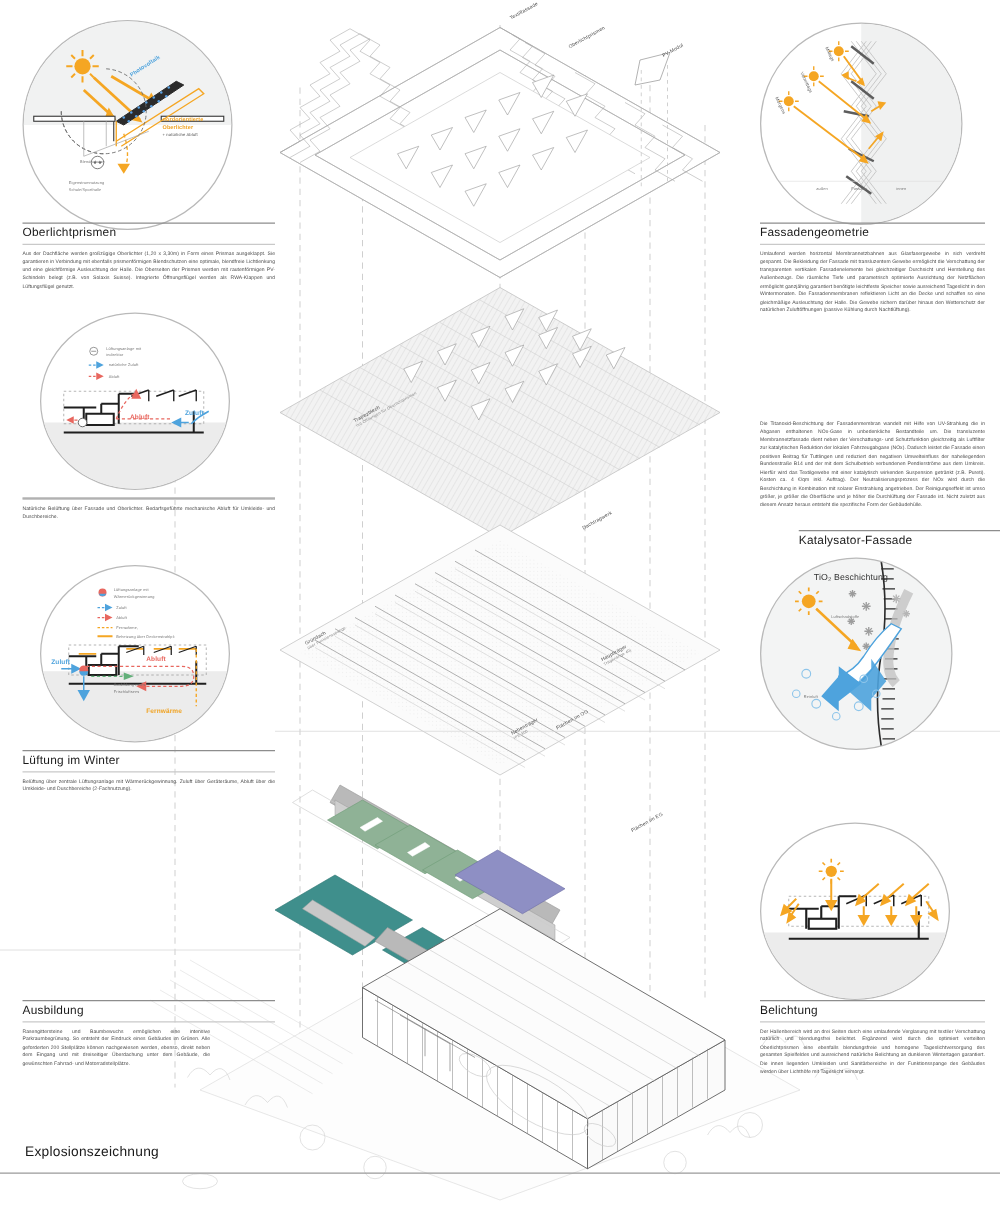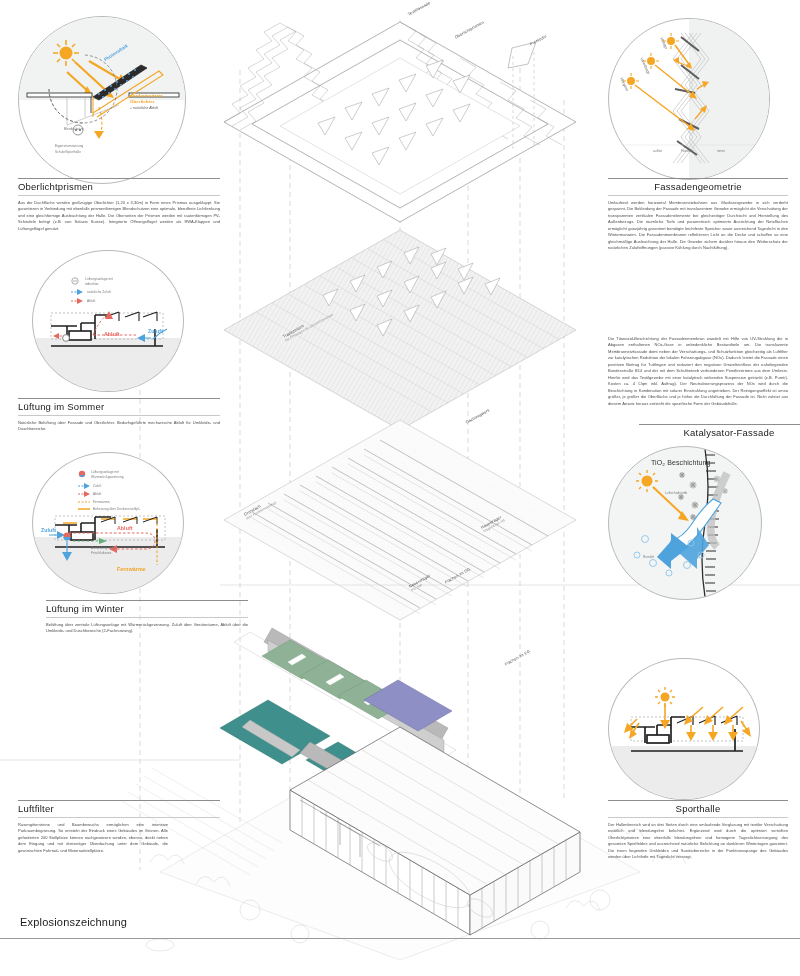--- a/index.html
+++ b/index.html
@@ -10,21 +10,21 @@
   
   .circ{position:absolute;border-radius:50%;border:1px solid #b9b9b9;overflow:hidden;background:#fff;}
   .circ .ground{position:absolute;left:0;right:0;bottom:0;background:#eceded;}
   .circ .topfill{position:absolute;left:0;right:0;top:0;background:#f0f1f1;}
 
   
   .sec{position:absolute;}
   .sec .rule{height:1px;background:#8d8d8d;width:100%;}
   .sec h2{margin:0;padding:2px 0 3px 0;font-size:9.5px;font-weight:400;letter-spacing:.2px;color:#1a1a1a;}
   .sec .rule2{height:1px;background:#c9c9c9;width:100%;}
-  .sec.right h2{text-align:center;}
+  .sec.right h2{text-align:left;}
   .sec p{margin:4px 0 0 0;font-size:4.0px;line-height:1.62;text-align:justify;color:#4a4a4a;
          letter-spacing:.05px;}
   .sec.right p{text-align:justify;}
 
   .bigtitle{position:absolute;font-size:11px;color:#1a1a1a;letter-spacing:.2px;}
 
   
   .lbl{position:absolute;font-size:3.6px;color:#555;white-space:nowrap;letter-spacing:.1px;}
   .lbl.sub{font-size:3.1px;color:#777;}
   .lbl.blue{color:#4ea3dd;}
@@ -825,35 +825,34 @@
 
   <div class="sec" style="left:18px;top:178px;width:202px;">
     <div class="rule"></div>
     <h2>Oberlichtprismen</h2>
     <div class="rule2"></div>
     <p>Aus der Dachfläche werden großzügige Oberlichter (1,20 x 3,30m) in Form eines Prismas ausgeklappt. Sie garantieren in Verbindung mit ebenfalls prismenförmigen Blendschutzen eine optimale, blendfreie Lichtlenkung und eine gleichförmige Ausleuchtung der Halle. Die Oberseiten der Prismen werden mit rautenförmigen PV-Schindeln belegt (z.B. von Solaxis Suisse). Integrierte Öffnungsflügel werden als RWA-Klappen und Lüftungsflügel genutzt.</p>
   </div>
 
   <div class="sec" style="left:18px;top:398px;width:202px;">
     <div class="rule"></div>
-    <h2>Lüftung im Sommer</h2>
     <div class="rule2"></div>
     <p>Natürliche Belüftung über Fassade und Oberlichter. Bedarfsgeführte mechanische Abluft für Umkleide- und Duschbereiche.</p>
   </div>
 
-  <div class="sec" style="left:18px;top:600px;width:202px;margin-left:28px;">
+  <div class="sec" style="left:18px;top:600px;width:202px;">
     <div class="rule"></div>
     <h2>Lüftung im Winter</h2>
     <div class="rule2"></div>
     <p>Belüftung über zentrale Lüftungsanlage mit Wärmerückgewinnung. Zuluft über Geräteräume, Abluft über die Umkleide- und Duschbereiche (2-Fachnutzung).</p>
   </div>
 
   <div class="sec" style="left:18px;top:800px;width:150px;">
     <div class="rule" style="width:202px;"></div>
-    <h2>Luftfilter</h2>
+    <h2>Ausbildung</h2>
     <div class="rule2" style="width:202px;"></div>
     <p>Rasengittersteine und Baumbewuchs ermöglichen eine intensive Parkraumbegrünung. So entsteht der Eindruck eines Gebäudes im Grünen. Alle geforderten 200 Stellplätze können nachgewiesen werden, ebenso, direkt neben dem Eingang und mit dreiseitiger Überdachung unter dem Gebäude, die gewünschten Fahrrad- und Motorradstellplätze.</p>
   </div>
 
   <div class="sec right" style="left:608px;top:178px;width:180px;">
     <div class="rule"></div>
     <h2>Fassadengeometrie</h2>
     <div class="rule2"></div>
     <p>Umlaufend werden horizontal Membrannetzbahnen aus Glasfasergewebe in sich verdreht gespannt. Die Bekleidung der Fassade mit transluzentem Gewebe ermöglicht die Verschattung der transparenten vertikalen Fassadenelemente bei gleichzeitiger Durchsicht und Herstellung des Außenbezugs. Die räumliche Tiefe und parametrisch optimierte Ausrichtung der Netzflächen ermöglicht ganzjährig garantiert benötigte leichtfeste Speicher sowie ausreichend Tageslicht in den Wintermonaten. Die Fassadenmembranen reflektieren Licht an die Decke und schaffen so eine gleichmäßige Ausleuchtung der Halle. Die Gewebe sichern darüber hinaus den Wetterschutz der natürlichen Zuluftöffnungen (passive Kühlung durch Nachtlüftung).</p>
   </div>
@@ -861,21 +860,21 @@
   <div class="sec right" style="left:608px;top:336px;width:180px;">
     <p style="margin-top:0;">Die Titanoxid-Beschichtung der Fassadenmembran wandelt mit Hilfe von UV-Strahlung die in Abgasen enthaltenen NOx-Gase in unbedenkliche Bestandteile um. Die transluzente Membrannetzfassade dient neben der Verschattungs- und Schutzfunktion gleichzeitig als Luftfilter zur katalytischen Reduktion der lokalen Fahrzeugabgase (NOx). Dadurch leistet die Fassade einen positiven Beitrag für Tuttlingen und reduziert den negativen Umwelteinfluss der naheliegenden Bundesstraße B14 und der mit dem Schulbetrieb verbundenen Pendlerströme aus dem Umkreis. Hierfür wird das Textilgewebe mit einer katalytisch wirkenden Suspension getränkt (z.B. Pureti). Kosten ca. 4 €/qm inkl. Auftrag). Der Neutralisierungsprozess der NOx wird durch die Beschichtung in Kombination mit solarer Einstrahlung angetrieben. Der Reinigungseffekt ist umso größer, je größer die Oberfläche und je höher die Durchlüftung der Fassade ist. Nicht zuletzt aus diesem Ansatz heraus entsteht die spezifische Form der Gebäudehülle.</p>
   </div>
   <div class="sec right" style="left:639px;top:424px;width:180px;">
     <div class="rule"></div>
     <h2>Katalysator-Fassade</h2>
   </div>
 
   <div class="sec right" style="left:608px;top:800px;width:180px;">
     <div class="rule"></div>
-    <h2>Sporthalle</h2>
+    <h2>Belichtung</h2>
     <div class="rule2"></div>
     <p>Der Hallenbereich wird an drei Seiten durch eine umlaufende Verglasung mit textiler Verschattung natürlich und blendungsfrei belichtet. Ergänzend wird durch die optimiert verteilten Oberlichtprismen eine ebenfalls blendungsfreie und homogene Tageslichtversorgung des gesamten Spielfeldes und ausreichend natürliche Belichtung an dunkleren Wintertagen garantiert. Die innen liegenden Umkleiden und Sanitärbereiche in der Funktionsspange des Gebäudes werden über Lichthöfe mit Tageslicht versorgt.</p>
   </div>
 
   <div class="bigtitle" style="left:20px;top:916px;">Explosionszeichnung</div>
   <div class="hl" style="left:0;top:938px;width:800px;height:1px;background:#9a9a9a;"></div>
 
 </div>
 
 </body></html>

